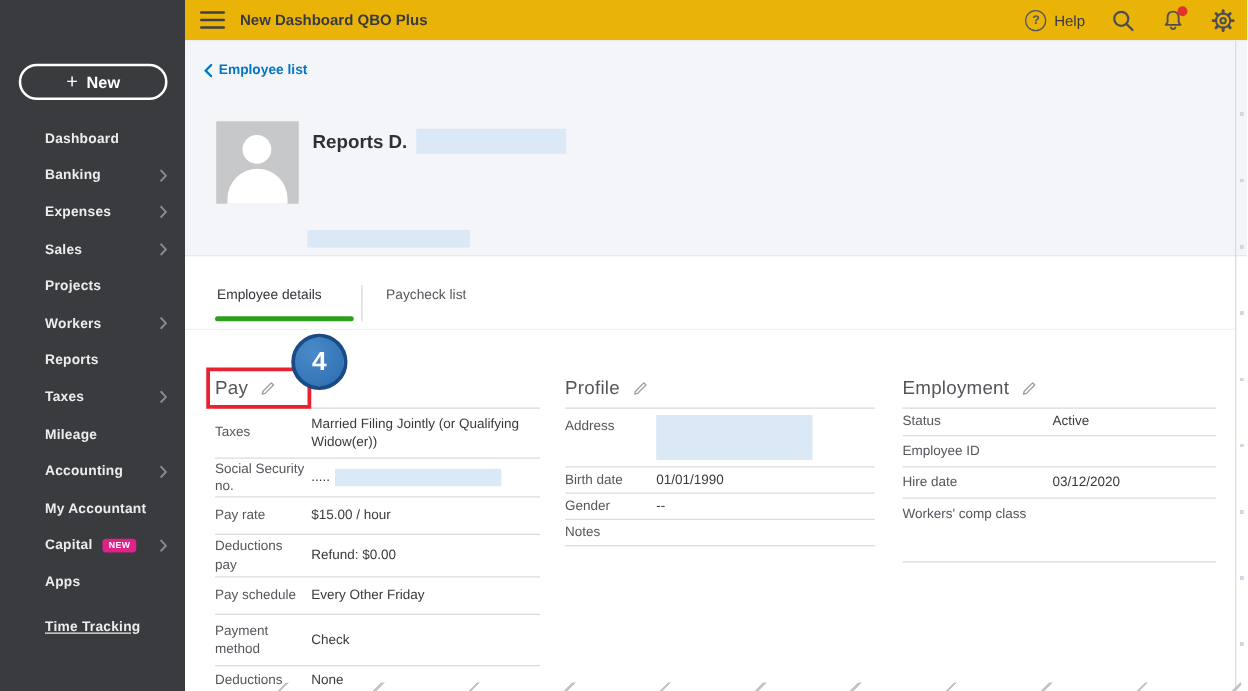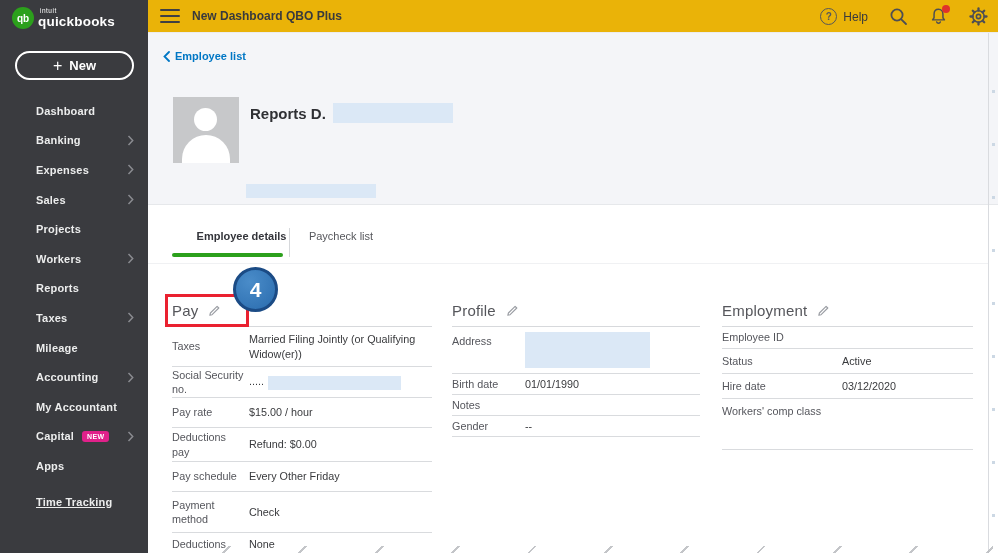--- a/index.html
+++ b/index.html
@@ -54,21 +54,21 @@
   .emp-name { position:absolute; left:102px; top:72px; font-size:15px; font-weight:bold; color:#2f3034; }
   .redact { background:#dbe8f6; }
   .redact-name { position:absolute; left:185px; top:70px; width:120px; height:20px; }
   .edit-btn { position:absolute; left:102px; top:101px; width:98px; height:23px; background:#fff;
               border:1px solid #8d9096; border-radius:3px; font-size:11px; font-weight:bold; color:#393a3d;
               display:flex; align-items:center; justify-content:center; cursor:pointer; }
   .redact-sub { position:absolute; left:98px; top:151px; width:130px; height:14px; }
 
   
   .tab { position:absolute; top:230px; font-size:11px; text-align:center; cursor:pointer; }
-  .tab-active { left:186px; width:111px; font-weight:bold; color:#33343a; }
+  .tab-active { left:160px; width:111px; font-weight:normal; color:#33343a; }
   .tab-underline { position:absolute; left:172px; top:253px; width:111px; height:4px; background:#2ca01c; border-radius:2px; }
   .tab-divider { position:absolute; left:289px; top:228px; width:1px; height:29px; background:#d6d8db; }
   .tab-inactive { left:300px; width:82px; color:#56575c; }
   .tab-baseline { position:absolute; left:148px; top:263px; width:840px; height:1px; background:#f0f1f3; }
 
   
   .step-badge { position:absolute; left:233px; top:267px; width:45px; height:45px; border-radius:50%;
                 background:radial-gradient(circle at 35% 30%, #4a8cc9, #2a6cae); border:3px solid #1b4b85;
                 color:#fff; font-size:21px; font-weight:bold; display:flex; align-items:center;
                 justify-content:center; z-index:6; }
@@ -114,27 +114,20 @@
                   background:repeating-linear-gradient(180deg, transparent 0 50px, #ccd8e4 50px 53px); }
   .bottom-dashes { position:absolute; left:155px; bottom:0; width:838px; height:7px; opacity:.85;
                    background:repeating-linear-gradient(135deg, transparent 0 52px, #b9bbbf 52px 54px); }
 </style>
 </head>
 <body>
 
 <div class="app">
 
   <div class="sidebar">
-    <div class="logo-row">
-      <div class="logo-circle">qb</div>
-      <div class="logo-text">
-        <span class="logo-intuit">intuit</span>
-        <span class="logo-brand">quickbooks</span>
-      </div>
-    </div>
     <div class="new-btn">
       <span class="new-plus">+</span>
       <span>New</span>
     </div>
     <div class="side-menu" id="sidebar-menu">
         <div class="side-item">
           <span class="side-label">Dashboard</span>
         </div>
         <div class="side-item">
           <span class="side-label">Banking</span>
@@ -338,47 +331,47 @@
           <div class="dlabel">Address</div>
           <div class="dvalue">
             <span class="redact"></span>
           </div>
         </div>
         <div class="drow">
           <div class="dlabel">Birth date</div>
           <div class="dvalue"><span>01/01/1990</span></div>
         </div>
         <div class="drow">
+          <div class="dlabel">Gender</div>
+          <div class="dvalue"><span>--</span></div>
+        </div>
+        <div class="drow">
           <div class="dlabel">Notes</div>
           <div class="dvalue"></div>
-        </div>
-        <div class="drow">
-          <div class="dlabel">Gender</div>
-          <div class="dvalue"><span>--</span></div>
         </div>
       </div>
   </div>
 
   <div class="col col-employment">
     <div class="sec-head">
       <span class="sec-title">Employment</span>
       <span class="pencil">
         <svg width="14" height="14" viewBox="0 0 14 14">
             <path d="M10.1 2.3l1.7 1.7-6.7 6.7-2.3.6.6-2.3z" fill="none" stroke="#9a9da3" stroke-width="1.1" stroke-linejoin="round"></path>
           </svg>
       </span>
     </div>
     <div id="employment-rows">
         <div class="drow">
+          <div class="dlabel">Status</div>
+          <div class="dvalue"><span>Active</span></div>
+        </div>
+        <div class="drow">
           <div class="dlabel">Employee ID</div>
           <div class="dvalue"></div>
-        </div>
-        <div class="drow">
-          <div class="dlabel">Status</div>
-          <div class="dvalue"><span>Active</span></div>
         </div>
         <div class="drow">
           <div class="dlabel">Hire date</div>
           <div class="dvalue"><span>03/12/2020</span></div>
         </div>
         <div class="drow">
           <div class="dlabel">Workers' comp class</div>
           <div class="dvalue"></div>
         </div>
       </div>

